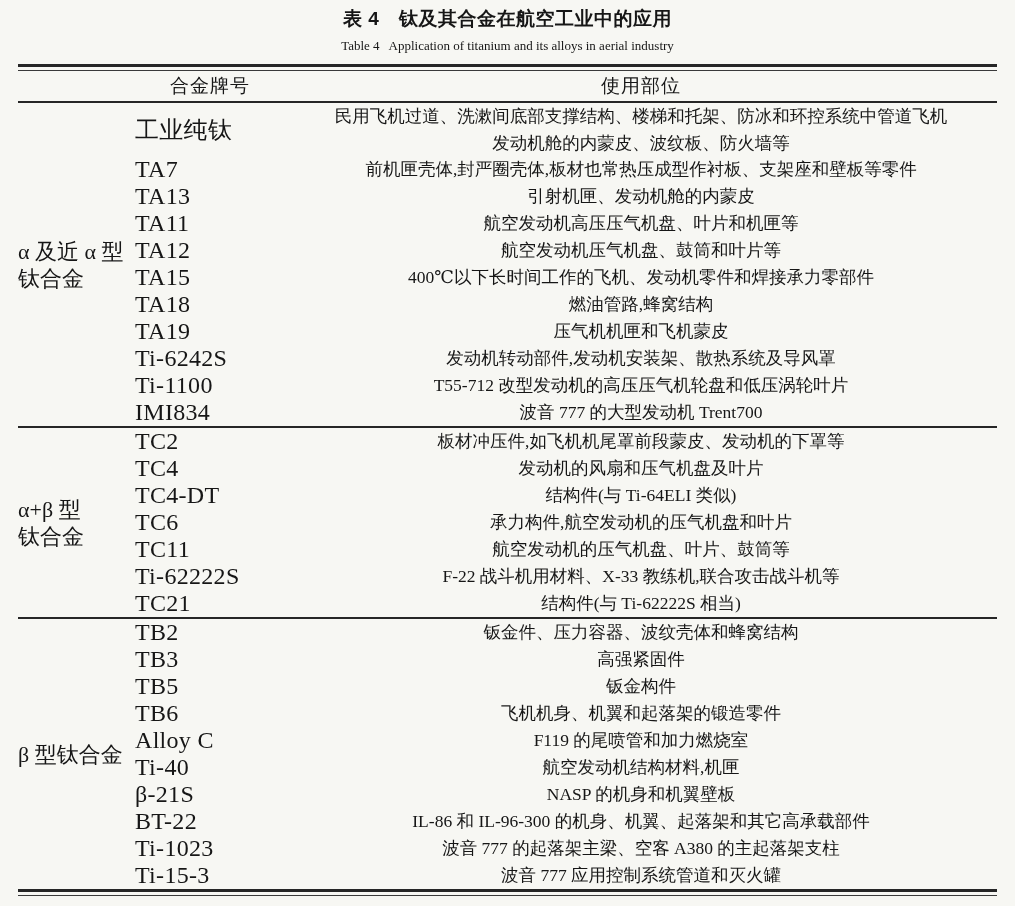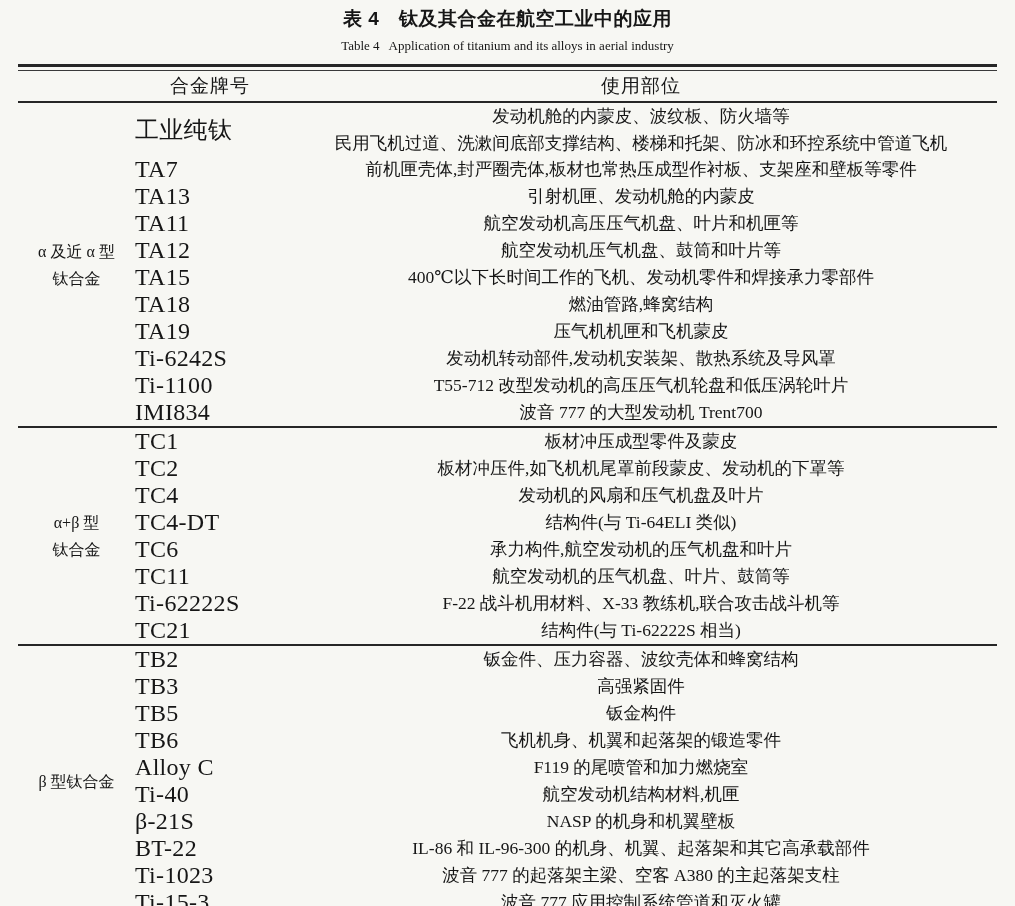--- a/index.html
+++ b/index.html
@@ -53,22 +53,22 @@
   .table-section {
     display: grid;
     grid-template-columns: 117px 1fr;
     border-bottom: 2px solid #262626;
   }
   .table-section:last-child { border-bottom: none; }
   .category-cell {
     display: flex;
     flex-direction: column;
     justify-content: center;
-    align-items: center;
-    font-size: 16px;
+    align-items: flex-start;
+    font-size: 22px;
     line-height: 27px;
     text-align: center;
   }
   .rows { display: block; }
   .table-row {
     display: grid;
     grid-template-columns: 150px 1fr;
     align-items: center;
     min-height: 26.5px;
   }
@@ -101,22 +101,22 @@
     <div id="table-body">
         <div class="table-section">
           <div class="category-cell">
             <div>α 及近 α 型</div>
             <div>钛合金</div>
           </div>
           <div class="rows">
             <div class="table-row">
               <div class="alloy-cell">工业纯钛</div>
               <div class="usage-cell">
+                <div class="usage-line">民用飞机过道、洗漱间底部支撑结构、楼梯和托架、防冰和环控系统中管道飞机</div>
                 <div class="usage-line">发动机舱的内蒙皮、波纹板、防火墙等</div>
-                <div class="usage-line">民用飞机过道、洗漱间底部支撑结构、楼梯和托架、防冰和环控系统中管道飞机</div>
               </div>
             </div>
             <div class="table-row">
               <div class="alloy-cell">TA7</div>
               <div class="usage-cell">
                 <div class="usage-line">前机匣壳体,封严圈壳体,板材也常热压成型作衬板、支架座和壁板等零件</div>
               </div>
             </div>
             <div class="table-row">
               <div class="alloy-cell">TA13</div>
@@ -173,26 +173,20 @@
               </div>
             </div>
           </div>
         </div>
         <div class="table-section">
           <div class="category-cell">
             <div>α+β 型</div>
             <div>钛合金</div>
           </div>
           <div class="rows">
-            <div class="table-row">
-              <div class="alloy-cell">TC1</div>
-              <div class="usage-cell">
-                <div class="usage-line">板材冲压成型零件及蒙皮</div>
-              </div>
-            </div>
             <div class="table-row">
               <div class="alloy-cell">TC2</div>
               <div class="usage-cell">
                 <div class="usage-line">板材冲压件,如飞机机尾罩前段蒙皮、发动机的下罩等</div>
               </div>
             </div>
             <div class="table-row">
               <div class="alloy-cell">TC4</div>
               <div class="usage-cell">
                 <div class="usage-line">发动机的风扇和压气机盘及叶片</div>

